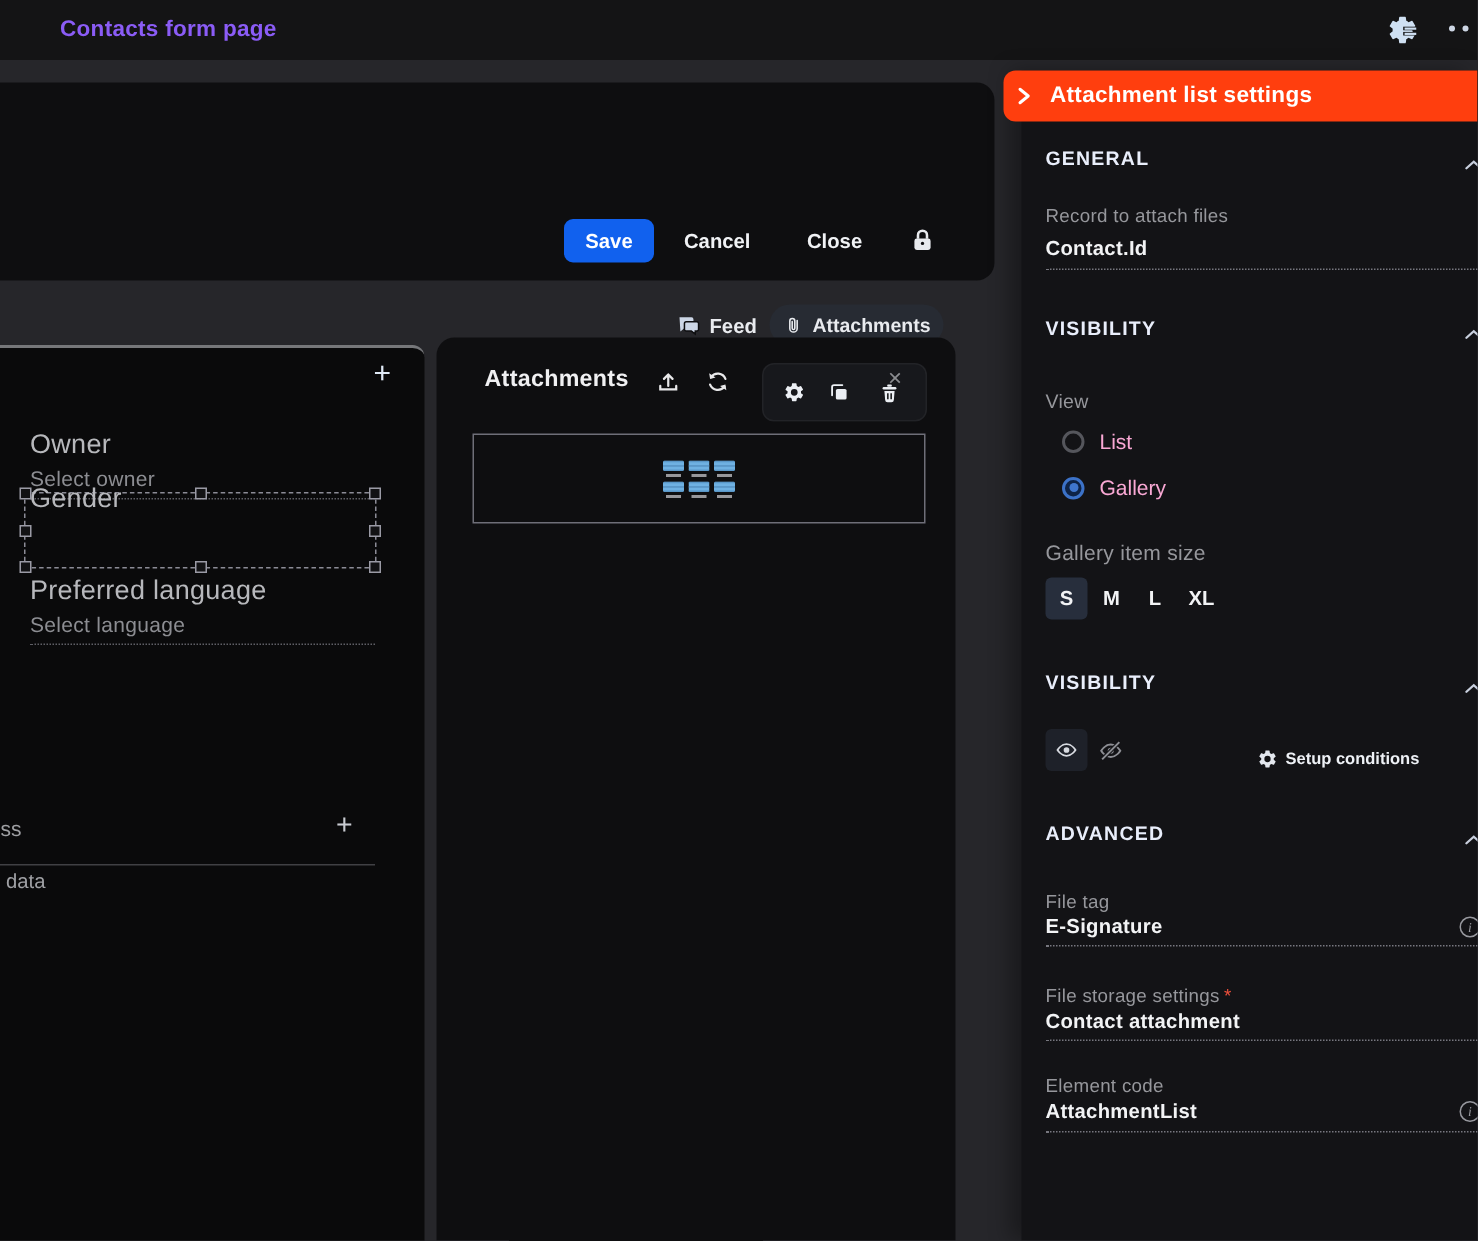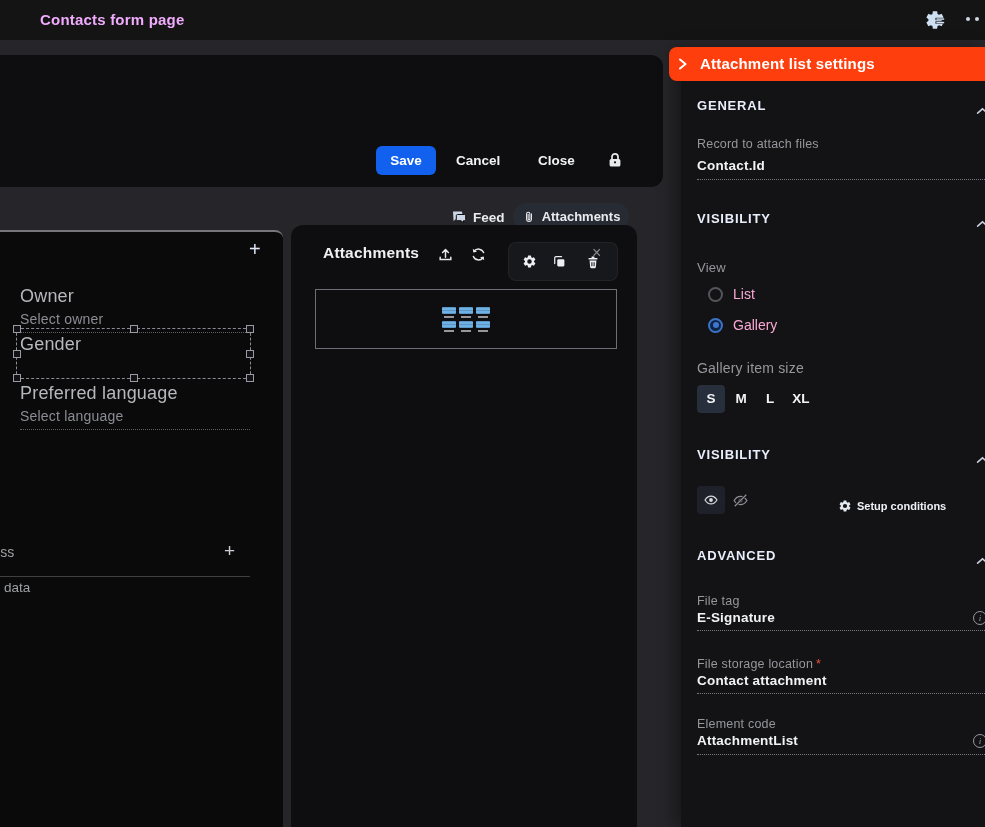--- a/index.html
+++ b/index.html
@@ -3,21 +3,21 @@
 <meta charset="utf-8">
 <style>
   html,body{margin:0;padding:0}
   body{
     width:985px;height:827px;position:relative;overflow:hidden;
     background:#26262a;font-family:"Liberation Sans",sans-serif;
     -webkit-font-smoothing:antialiased;
   }
   
   .topbar{position:absolute;left:0;top:0;width:985px;height:40px;background:#141415;}
-  .topbar-title{position:absolute;left:40px;top:0;line-height:40px;font-size:15px;font-weight:700;color:#f0abfc;letter-spacing:.2px;}
+  .topbar-title{position:absolute;left:40px;top:0;line-height:40px;font-size:15px;font-weight:700;color:#8b5cf6;letter-spacing:.2px;}
   .topbar-gear{position:absolute;left:924px;top:9px;width:22px;height:22px;color:#cfe0f2;cursor:pointer;}
   .topbar-dots{position:absolute;left:966px;top:17px;display:flex;gap:5px;cursor:pointer;}
   .topbar-dots i{width:4px;height:4px;border-radius:50%;background:#cdd6e4;display:block;}
   
   .top-card{position:absolute;left:0;top:55px;width:663px;height:132px;background:#0e0e10;border-radius:0 12px 12px 0;}
   .btn-save{position:absolute;left:376px;top:91px;width:60px;height:29px;background:#1161ee;border:none;border-radius:6px;
     color:#fff;font-size:13.5px;font-weight:700;font-family:inherit;cursor:pointer;}
   .btn-text{position:absolute;top:91px;height:29px;line-height:29px;background:none;border:none;color:#f0f2f5;
     font-size:13.5px;font-weight:700;font-family:inherit;cursor:pointer;padding:0;}
   .btn-cancel{left:456px;} .btn-close{left:538px;}
@@ -28,21 +28,21 @@
   .tab-attachments{position:absolute;left:513px;top:148px;width:116px;height:27px;background:#272b33;border-radius:14px;
     display:flex;align-items:center;justify-content:center;gap:6px;cursor:pointer;color:#e9ebef;font-size:13px;font-weight:700;}
   
   .canvas{position:absolute;left:0;top:230px;width:283px;height:597px;background:#0a0a0b;
     border-top:2px solid #76777a;border-radius:0 8px 0 0;}
   .canvas-add{position:absolute;left:249px;top:8px;font-size:20px;font-weight:400;color:#dfe9f6;cursor:pointer;line-height:18px;}
   .fld{position:absolute;left:20px;width:230px;}
   .fld-label{font-size:18px;color:#b7b8bc;letter-spacing:.2px;}
   .fld-value{font-size:14px;color:#8c8d92;margin-top:4px;letter-spacing:.2px;}
   .fld-underline{border-bottom:1px dotted #5f5f66;margin-top:5px;}
-  .fld-owner{top:54px;} .fld-gender{top:102px;} .fld-lang{top:151px;}
+  .fld-owner{top:54px;} .fld-gender{top:90px;} .fld-lang{top:151px;}
   .sel-box{position:absolute;left:16px;top:96px;width:233px;height:49px;border:1px dashed #8b8b96;}
   .handle{position:absolute;width:6px;height:6px;background:#121214;border:1px solid #9a9aa5;}
   .h-tl{left:-4px;top:-4px}.h-tm{left:113px;top:-4px}.h-tr{right:-4px;top:-4px}
   .h-ml{left:-4px;top:21px}.h-mr{right:-4px;top:21px}
   .h-bl{left:-4px;bottom:-4px}.h-bm{left:113px;bottom:-4px}.h-br{right:-4px;bottom:-4px}
   .clip-row{position:absolute;left:0;top:306px;width:250px;height:38px;border-bottom:1px solid #404044;}
   .clip-row-label{position:absolute;left:-37px;top:6px;font-size:14px;color:#9fa0a4;}
   .clip-row-add{position:absolute;left:224px;top:2px;font-size:19px;color:#c9ccd2;cursor:pointer;}
   .clip-text{position:absolute;left:4px;top:348px;font-size:13.5px;color:#9fa0a4;}
   
@@ -315,20 +315,20 @@
   <svg viewBox="0 0 12 7" width="13" height="8">
       <polyline points="1.5,5.5 6,1.5 10.5,5.5" fill="none" stroke="currentColor" stroke-width="1.4" stroke-linecap="round"></polyline>
     </svg>
 </span>
 
 <div class="p-label" style="top:594px">File tag</div>
 <div class="p-value" style="top:610px">E-Signature</div>
 <span class="info-icon" style="top:611px"></span>
 <div class="p-dotted" style="top:630px"></div>
 
-<div class="p-label" style="top:657px"><span>File storage location</span><span class="req">*</span></div>
+<div class="p-label" style="top:657px"><span>File storage settings</span><span class="req">*</span></div>
 <div class="p-value" style="top:673px">Contact attachment</div>
 <div class="p-dotted" style="top:693px"></div>
 
 <div class="p-label" style="top:717px">Element code</div>
 <div class="p-value" style="top:733px">AttachmentList</div>
 <span class="info-icon" style="top:734px"></span>
 <div class="p-dotted" style="top:754px"></div>
 
 </body></html>

